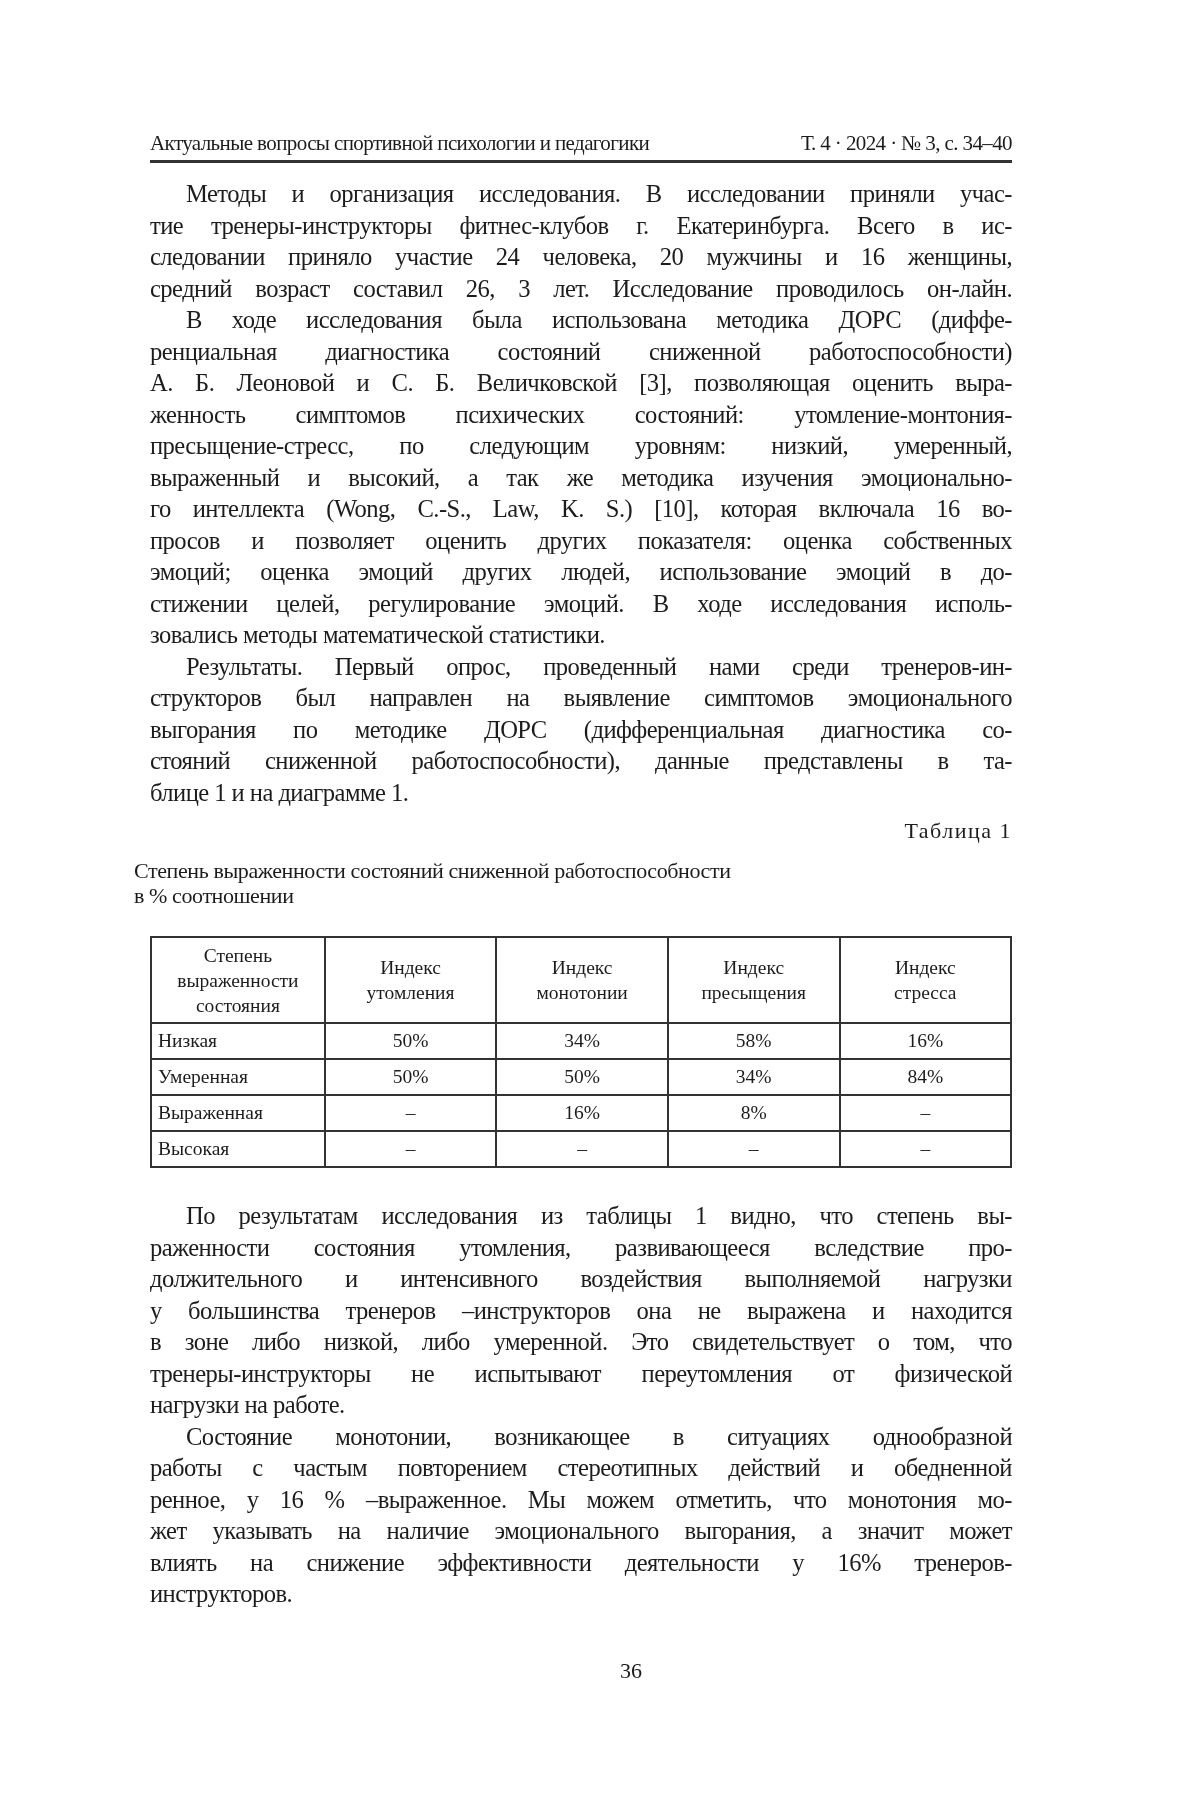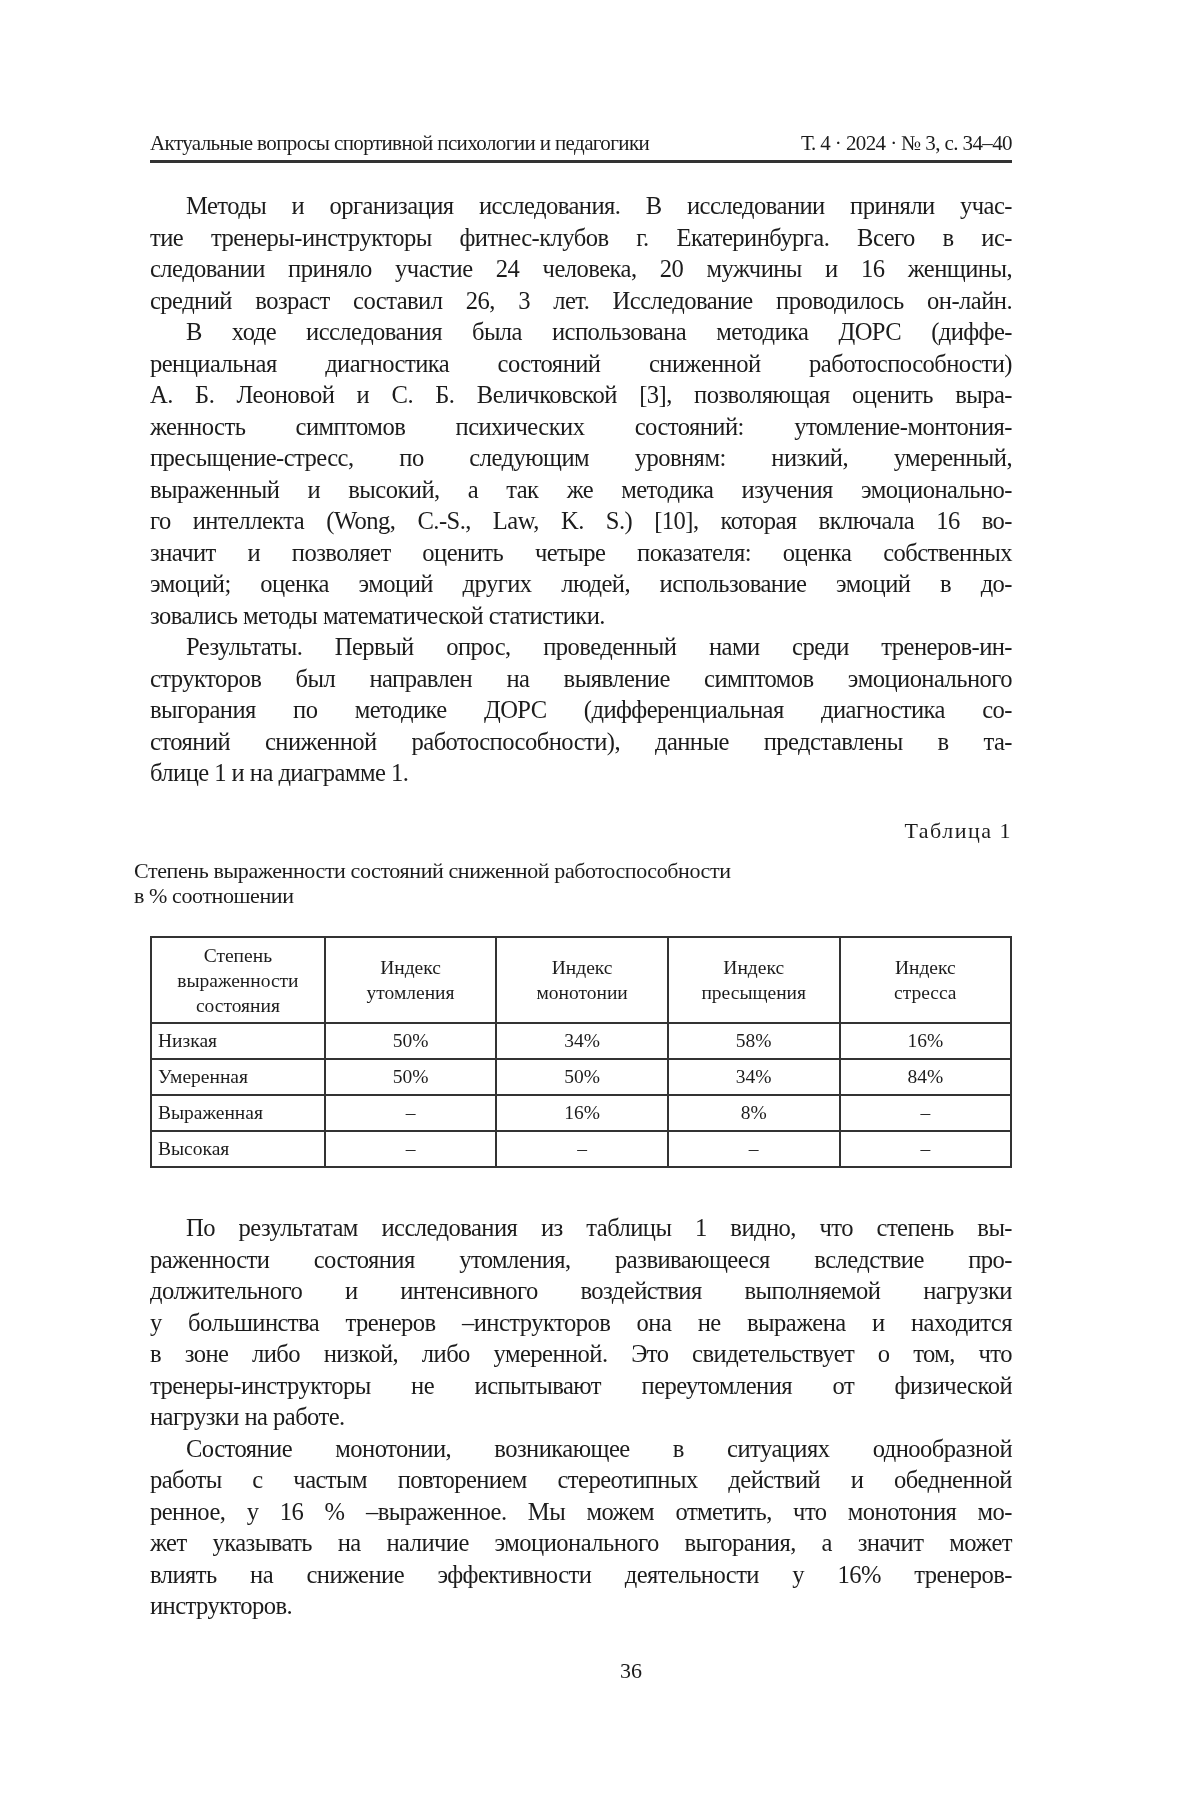--- a/index.html
+++ b/index.html
@@ -4,21 +4,21 @@
 <style>
   html, body { margin: 0; padding: 0; background: #ffffff; }
   body { width: 1200px; height: 1801px; position: relative; overflow: hidden;
          font-family: "Liberation Serif", "DejaVu Serif", serif; color: #1c1c1c; }
   .header { position: absolute; left: 150px; top: 131px; width: 862px; height: 26px;
             font-size: 21px; letter-spacing: -0.6px; font-family: Liberation Serif, serif; }
   .header .left { position: absolute; left: 0; top: 0; white-space: nowrap; }
   .header .right { position: absolute; right: 0; top: 0; white-space: nowrap; }
   .header-rule { position: absolute; left: 150px; top: 160px; width: 862px; height: 3px; background: #333; }
   .body-text { position: absolute; left: 150px; width: 862px; font-size: 24.6px; line-height: 31.5px;
-               letter-spacing: -0.55px; margin-top: 12px; }
+               letter-spacing: -0.55px; }
   .body-text p { margin: 0; text-align: justify; text-align-last: left; text-indent: 36px; }
   .body-text p .ln { display: block; text-align: justify; text-align-last: justify; }
   .body-text p .ln.last { text-align-last: left; }
   .table-label { position: absolute; right: 188px; top: 818px; font-size: 22px; letter-spacing: 1.5px; }
   .table-title { position: absolute; left: 134px; width: 862px; top: 858px; text-align: left;
                  font-weight: normal; font-size: 22px; line-height: 25px; letter-spacing: -0.4px; }
   table.data { position: absolute; left: 150px; top: 936px; width: 862px; border-collapse: collapse;
                font-size: 19.5px; }
   table.data td, table.data th { border: 2px solid #333; font-weight: normal; padding: 0 6px; }
   table.data th { height: 84px; text-align: center; line-height: 25px; }
@@ -44,22 +44,23 @@
     <span class="ln" style="text-indent:0">средний возраст составил 26, 3 лет. Исследование проводилось он-лайн.</span>
   </p>
   <p>
     <span class="ln">В ходе исследования была использована методика ДОРС (диффе-</span>
     <span class="ln" style="text-indent:0">ренциальная диагностика состояний сниженной работоспособности)</span>
     <span class="ln" style="text-indent:0">А. Б. Леоновой и С. Б. Величковской [3], позволяющая оценить выра-</span>
     <span class="ln" style="text-indent:0">женность симптомов психических состояний: утомление-монтония-</span>
     <span class="ln" style="text-indent:0">пресыщение-стресс, по следующим уровням: низкий, умеренный,</span>
     <span class="ln" style="text-indent:0">выраженный и высокий, а так же методика изучения эмоционально-</span>
     <span class="ln" style="text-indent:0">го интеллекта (Wong, C.-S., Law, K. S.) [10], которая включала 16 во-</span>
-    <span class="ln" style="text-indent:0">значит и позволяет оценить четыре показателя: оценка собственных</span>
+    <span class="ln" style="text-indent:0">просов и позволяет оценить других показателя: оценка собственных</span>
     <span class="ln" style="text-indent:0">эмоций; оценка эмоций других людей, использование эмоций в до-</span>
+    <span class="ln" style="text-indent:0">стижении целей, регулирование эмоций. В ходе исследования исполь-</span>
     <span class="ln last" style="text-indent:0">зовались методы математической статистики.</span>
   </p>
   <p>
     <span class="ln">Результаты. Первый опрос, проведенный нами среди тренеров-ин-</span>
     <span class="ln" style="text-indent:0">структоров был направлен на выявление симптомов эмоционального</span>
     <span class="ln" style="text-indent:0">выгорания по методике ДОРС (дифференциальная диагностика со-</span>
     <span class="ln" style="text-indent:0">стояний сниженной работоспособности), данные представлены в та-</span>
     <span class="ln last" style="text-indent:0">блице 1 и на диаграмме 1.</span>
   </p>
 </div>

